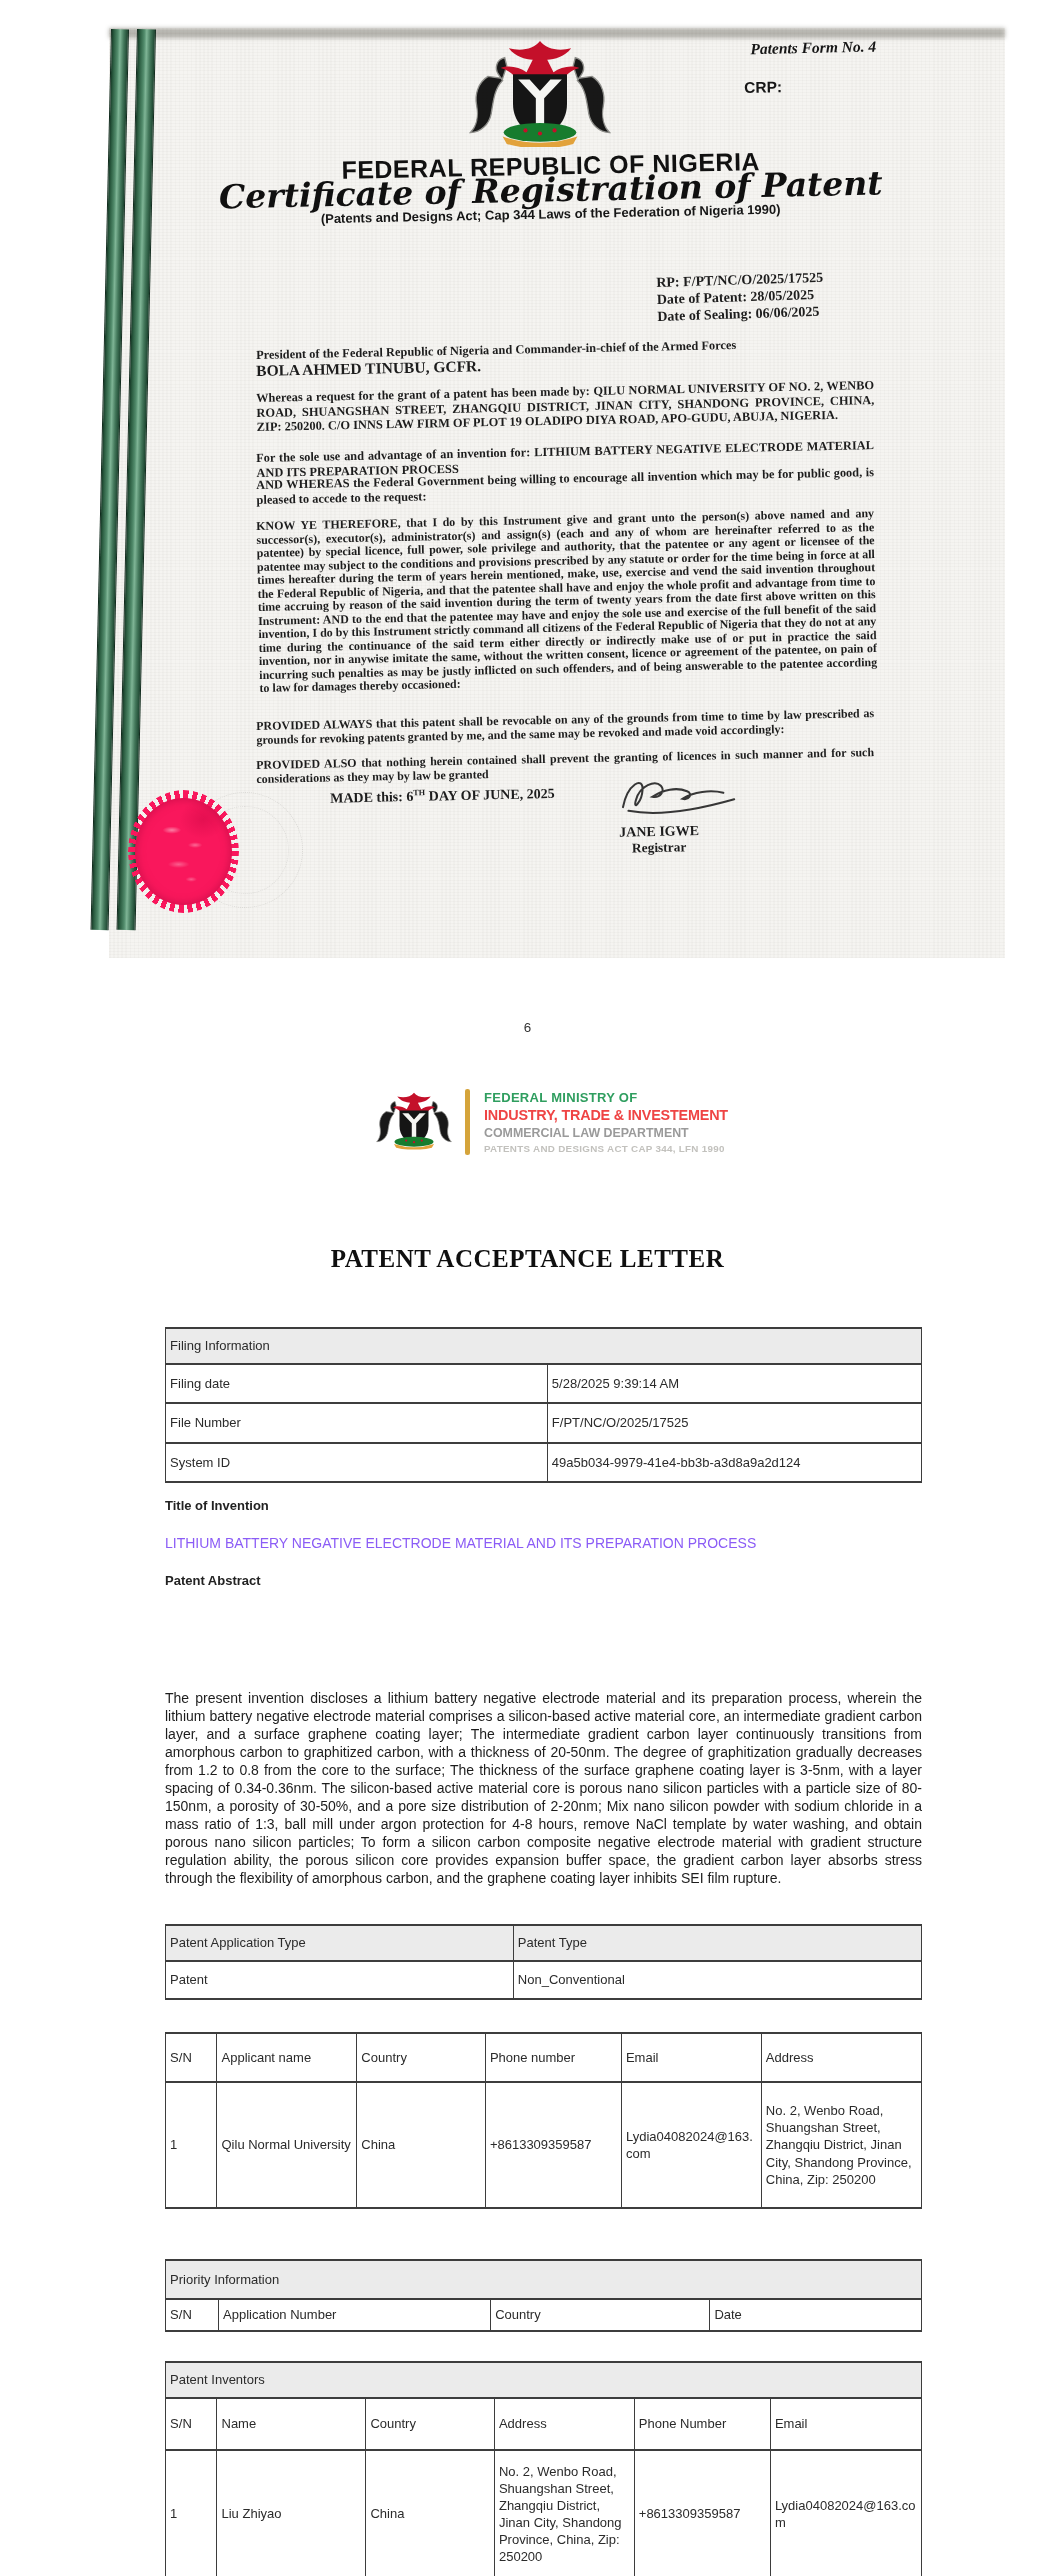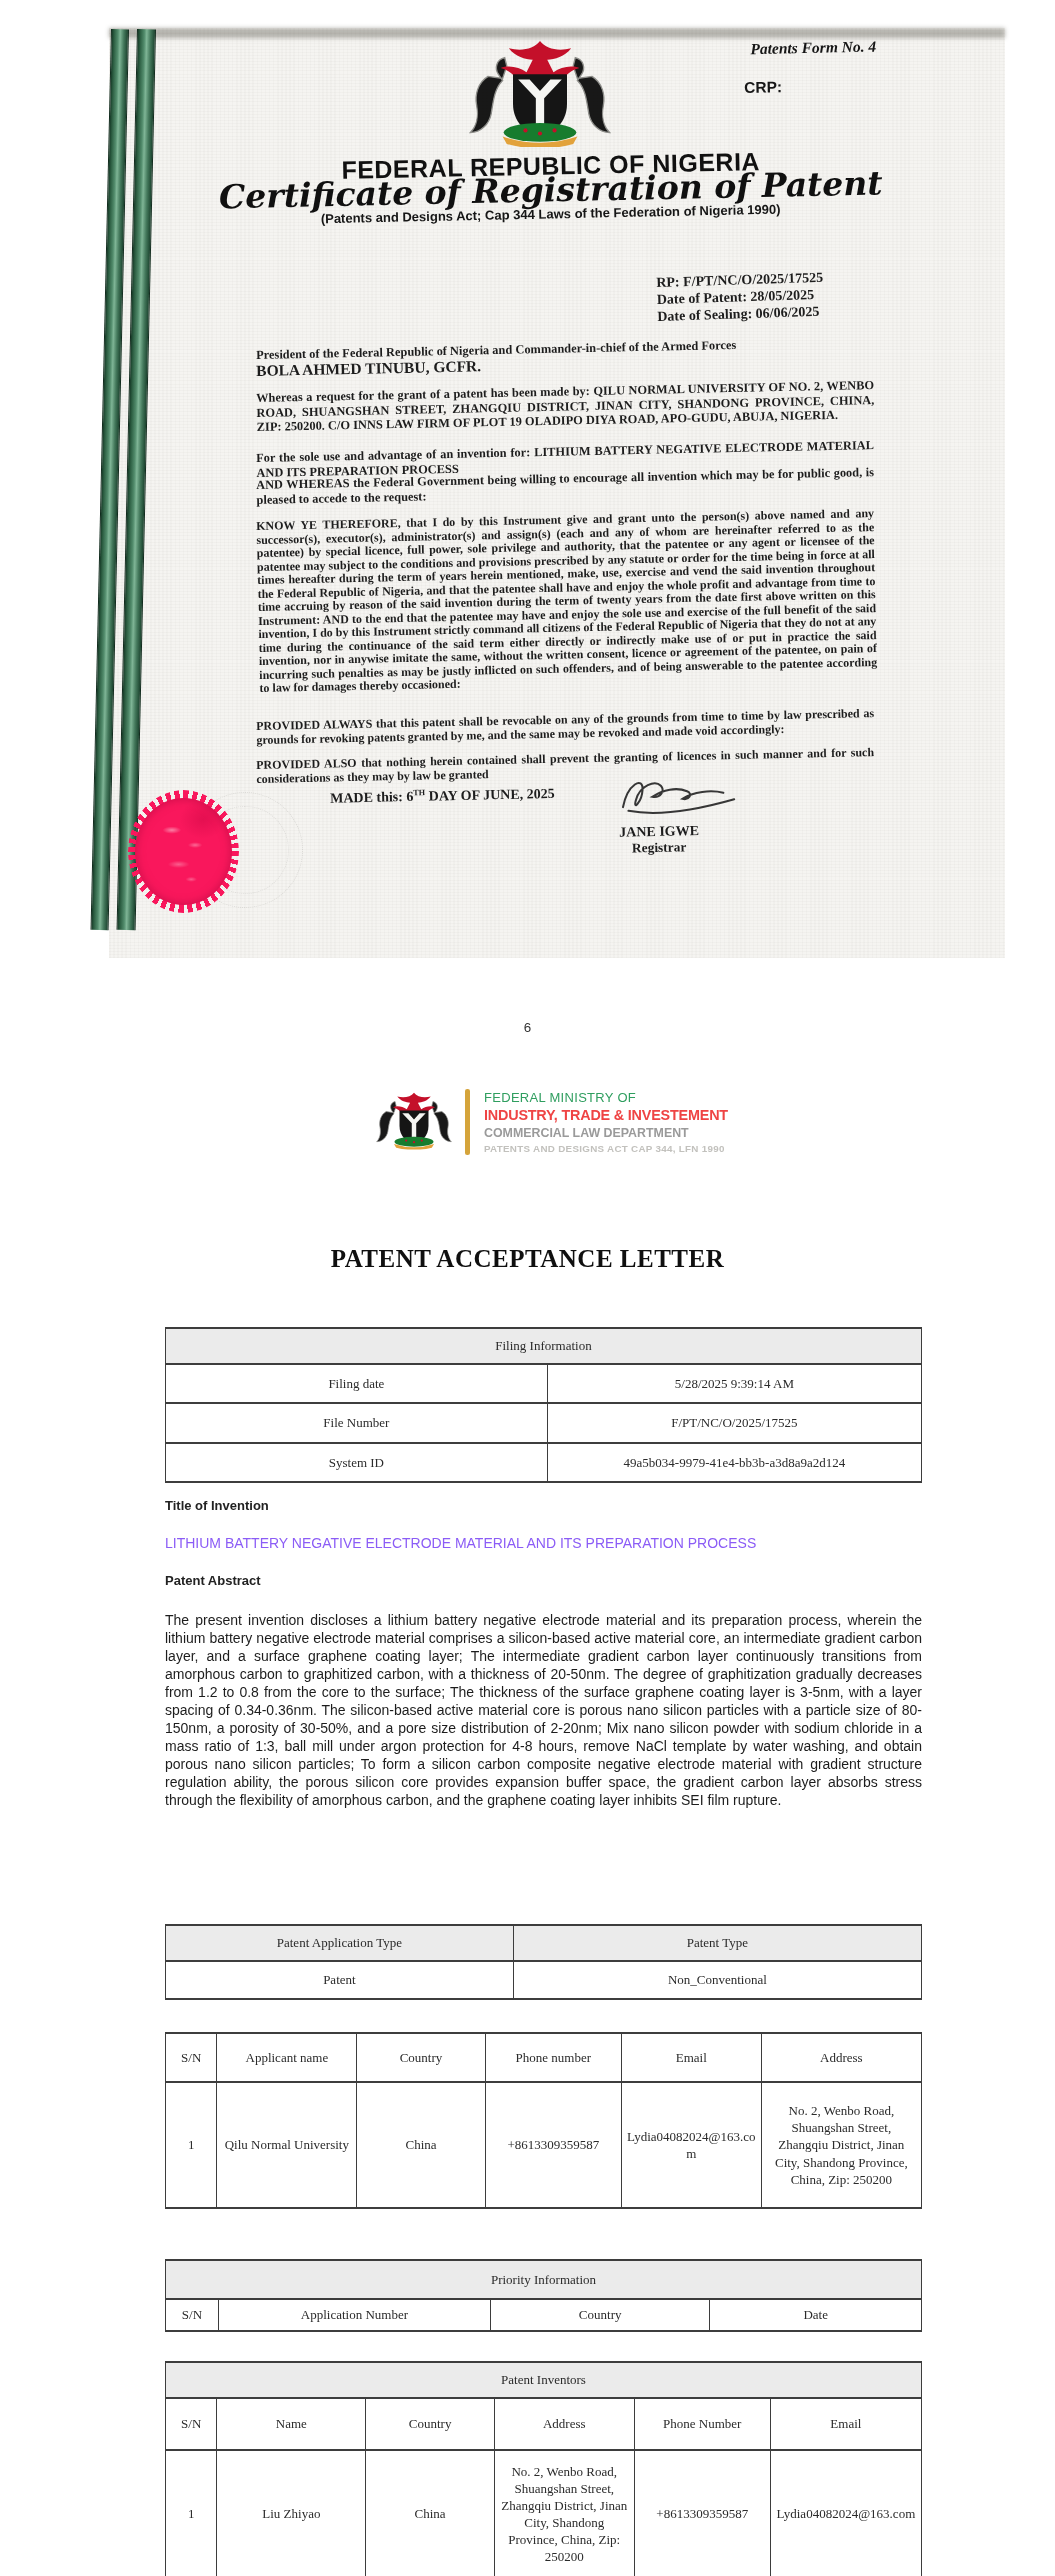--- a/index.html
+++ b/index.html
@@ -69,40 +69,40 @@
       radial-gradient(15.5px 5.2px at 45% 62%, rgba(255,255,255,.3), rgba(0,0,0,0) 70%),
       radial-gradient(8.2px 3.6px at 58% 76%, rgba(255,255,255,.3), rgba(0,0,0,0) 70%),
       radial-gradient(31px 26px at 70% 20%, rgba(190,0,60,.35), rgba(0,0,0,0) 75%);
     box-shadow:inset 0 0 9.3px rgba(150,0,50,.5);}
 
   
   .pagenum{position:absolute;left:0;top:1020px;width:1055px;text-align:center;
     font-size:13.4px;color:#333;}
   .coa-small{position:absolute;left:375px;top:1085px;width:78px;height:71px;}
   .gold-bar{position:absolute;left:465px;top:1089px;width:4.6px;height:66px;background:#d5a43b;border-radius:2.1px;}
-  .min-l1{position:absolute;left:484px;top:1090px;font-weight:normal;font-size:13px;color:#2f9e5f;letter-spacing:0.3px;}
+  .min-l1{position:absolute;left:484px;top:1090px;font-weight:bold;font-size:13px;color:#2f9e5f;letter-spacing:0.3px;}
   .min-l2{position:absolute;left:484px;top:1107px;font-weight:bold;font-size:14.4px;color:#ef4444;letter-spacing:-0.2px;}
   .min-l3{position:absolute;left:484px;top:1126px;font-weight:bold;font-size:12.4px;color:#9a9a9a;text-align:center;}
   .min-l4{position:absolute;left:484px;top:1143px;font-weight:600;font-size:9.8px;color:#c2c1bd;letter-spacing:0.3px;}
 
   .letter-title{position:absolute;left:0;top:1245px;width:1055px;text-align:center;
     font-family:"Liberation Serif",serif;font-weight:bold;font-size:25px;color:#0f0f0f;letter-spacing:0.5px;}
 
   .tbl{position:absolute;border-collapse:collapse;table-layout:fixed;background:#fff;
     font-size:13px;color:#2b2b2b;}
   .tbl td,.tbl th{border-left:1.3px solid #3d3d3d;border-right:1.3px solid #3d3d3d;
     border-top:2.6px double #3d3d3d;border-bottom:2.6px double #3d3d3d;
-    text-align:center;vertical-align:middle;font-weight:400;padding:4.1px 4.1px;line-height:1.32;font-family:Liberation Serif, serif;}
+    vertical-align:middle;font-weight:400;padding:4.1px 4.1px;line-height:1.32;}
   .tbl{border:1.5px solid #3d3d3d;}
   .tbl .ttl{background:#ebebeb;font-weight:500;}
   .bwrap{overflow-wrap:anywhere;word-break:break-word;}
 
   .sec-label{position:absolute;left:165px;font-weight:bold;font-size:13px;color:#222;}
   .toi-text{position:absolute;left:165px;top:1535px;width:757px;font-size:14px;color:#8b5cf6;}
-  .abstract{position:absolute;left:165px;top:1611px;width:757px;font-size:14px;line-height:18px;
+  .abstract{position:absolute;left:165px;top:1689px;width:757px;font-size:14px;line-height:18px;
     text-align:justify;color:#1d1d1d;}
 </style>
 </head>
 <body>
 
 <div class="page">
 
   <svg width="0" height="0" style="position:absolute">
     <defs>
       <symbol id="coa" viewBox="0 0 140 104">

